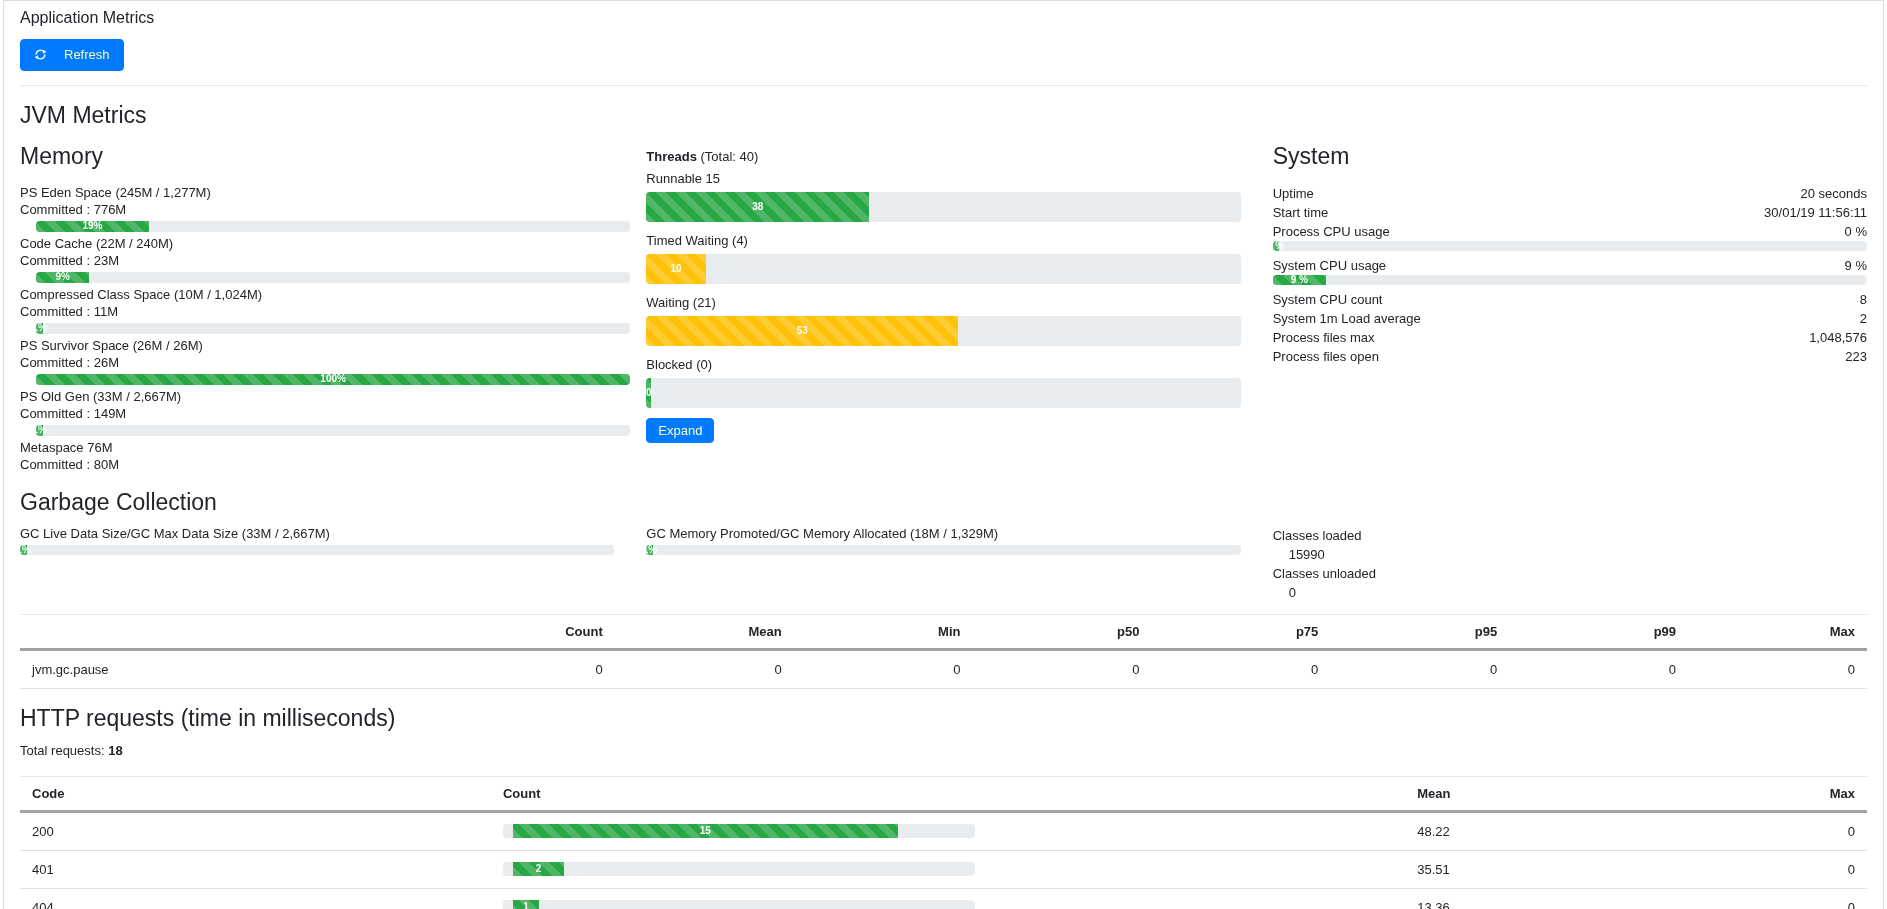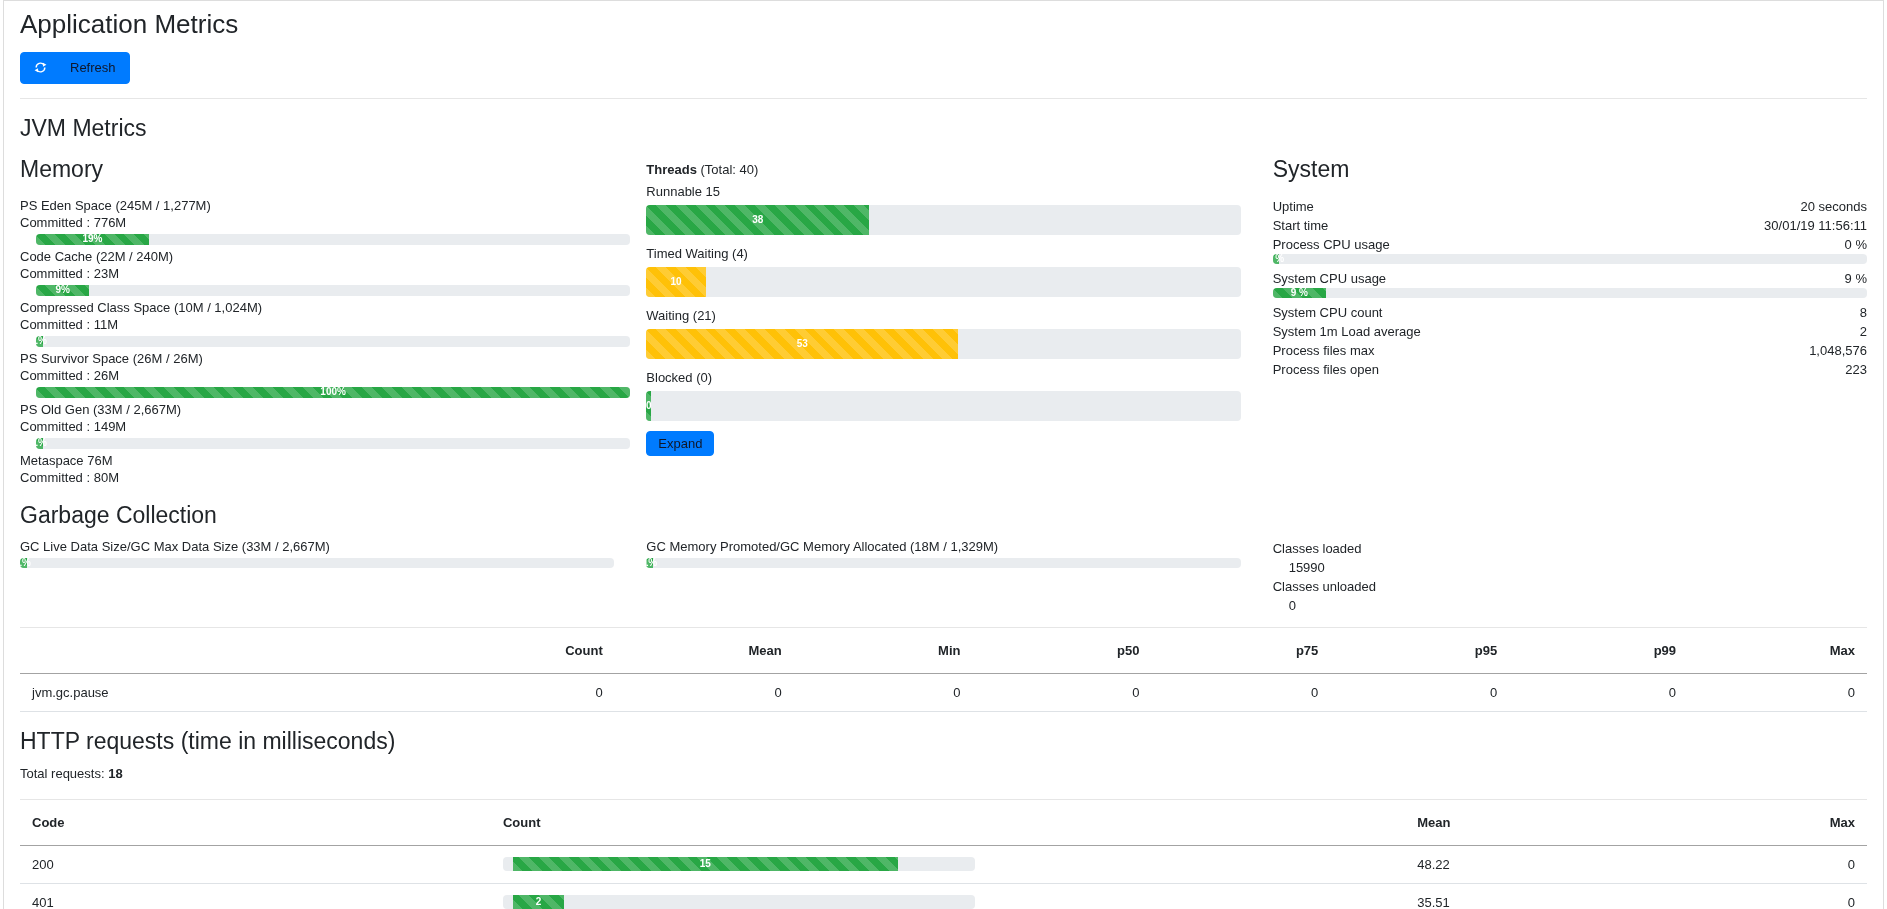--- a/index.html
+++ b/index.html
@@ -6,28 +6,28 @@
   html, body { margin: 0; padding: 0; background: #fff; }
   body {
     width: 1887px; height: 909px; overflow: hidden;
     font-family: "Liberation Sans", "DejaVu Sans", sans-serif;
     font-size: 13px; color: #212529;
   }
   .card {
     margin: 0 3px; height: 920px; border: 1px solid #ddd;
     padding: 0 16px; overflow: hidden; background: #fff;
   }
-  h2 { font-size: 26px; font-weight: 500; margin: 8px 0 12px; }
+  h2 { font-size: 16px; font-weight: 500; margin: 8px 0 12px; }
   h3 { font-size: 23px; font-weight: 500; margin: 16px 0 10px; }
   h4 { font-size: 23px; font-weight: 500; margin: 4px 0 14px; }
   hr { border: 0; border-top: 1px solid #e6e6e6; margin: 14px 0 12px; }
 
   .btn {
-    display: inline-flex; align-items: center; gap: 23px;
-    background: #007bff; border: 1px solid #007bff; color: #0f172a;
+    display: inline-flex; align-items: center; gap: 17px;
+    background: #007bff; border: 1px solid #007bff; color: #fef9c3;
     font-size: 13px; font-family: inherit; border-radius: 4px;
     padding: 7px 13px; cursor: pointer; line-height: 1.2;
   }
   .btn-sm { padding: 4px 11px; }
 
   .row3 { display: grid; grid-template-columns: 1fr 1fr 1fr; column-gap: 32px; }
 
   
   .progress {
     background: #e9ecef; border-radius: 4px; overflow: hidden;
@@ -64,21 +64,21 @@
   .sys-bar { margin: 0 0 5px; }
 
   
   .gc-label { line-height: 16px; margin: 0 0 3px; }
   .classes-row { display: flex; line-height: 19px; flex-direction: column; }
   .classes-label { flex: 0 0 75%; }
   .classes-value { flex: 1; padding-left: 16px; }
 
   table { width: 100%; border-collapse: collapse; font-size: 13px; }
   th { font-weight: 700; text-align: left; }
-  thead th { border-top: 1px solid #e6e6e6; border-bottom: 1px solid #a3a3a3; padding: 15px 12px; }
+  thead th { border-top: 1px solid #e6e6e6; border-bottom: 3px solid #a3a3a3; padding: 9px 12px; }
   tbody td { border-bottom: 1px solid #dee2e6; padding: 11px 12px; }
 
   .gc-table { margin-top: 12px; }
   .gc-table th:first-child, .gc-table td:first-child { width: 22.5%; }
   .gc-table th:not(:first-child), .gc-table td:not(:first-child) { text-align: right; width: 9.68%; }
 
   .total-requests { margin: 3px 0 16px; line-height: 18px; }
 
   .http-table col.c-code  { width: 25.5%; }
   .http-table col.c-count { width: 49.5%; }

